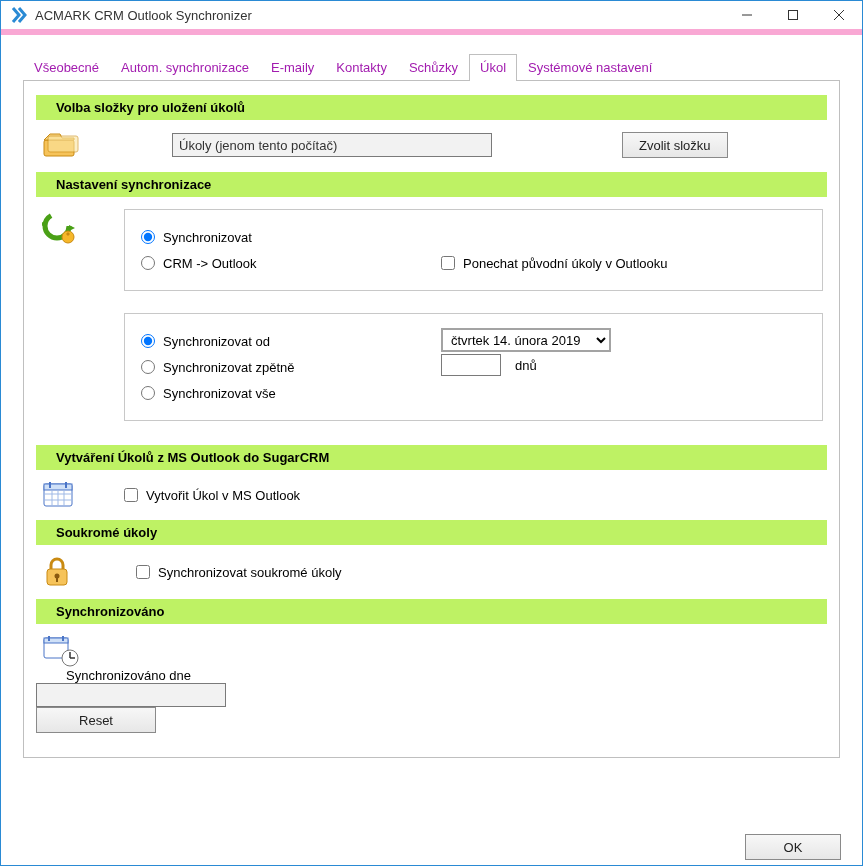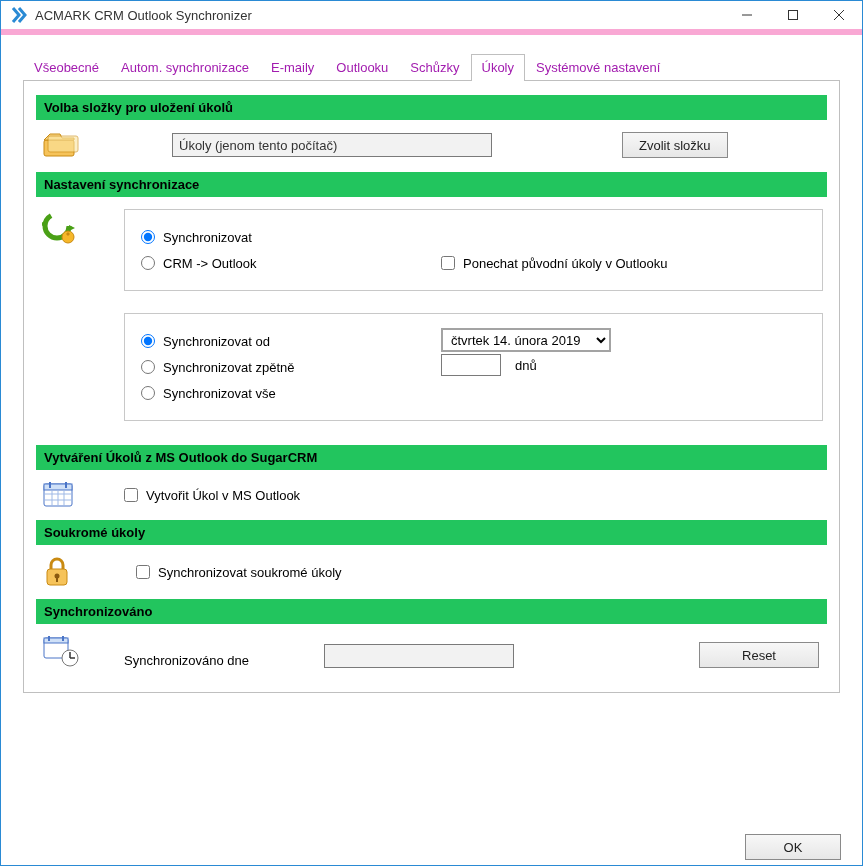--- a/index.html
+++ b/index.html
@@ -40,23 +40,23 @@
     background: transparent;
   }
   .tab.active {
     border-color: #bfbfbf;
     background: #fff;
   }
 
   .panel { border: 1px solid #bfbfbf; border-top: none; padding: 10px 12px 18px 12px; }
 
   .section-hdr {
-    background: #22c55e;
+    background: #bef264;
     font-weight: bold;
-    padding: 5px 8px;
+    padding: 5px 20px;
     margin: 4px 0 10px 0;
     font-size: 13px;
   }
 
   .row { display: flex; align-items: flex-start; }
   .iconcell { width: 58px; display: flex; justify-content: flex-start; padding-left: 6px; }
   .iconcell svg { }
 
   .folder-row { align-items: center; margin-bottom: 12px; gap: 48px; }
   .folder-input {
@@ -138,23 +138,23 @@
     </svg>
   </div>
 </div>
 
 <div class="client">
 
   <div class="tabstrip">
     <div class="tab">Všeobecné</div>
     <div class="tab">Autom. synchronizace</div>
     <div class="tab">E-maily</div>
-    <div class="tab">Outlooku</div>
+    <div class="tab">Kontakty</div>
     <div class="tab">Schůzky</div>
-    <div class="tab active">Úkoly</div>
+    <div class="tab active">Úkol</div>
     <div class="tab">Systémové nastavení</div>
   </div>
 
   <div class="panel">
 
     <div class="section-hdr">Volba složky pro uložení úkolů</div>
     <div class="row folder-row">
       <div class="iconcell">
         <svg width="38" height="30" viewBox="0 0 38 30">
           <rect x="2" y="10" width="30" height="16" rx="2" fill="#f6c35a" stroke="#c98a12"></rect>
@@ -260,21 +260,21 @@
           <rect x="14" y="22" width="2" height="5" fill="#8a5a10"></rect>
         </svg>
       </div>
       <label class="check-row" style="margin-left:30px;padding-left:12px;">
         <input type="checkbox" style="">
         <span>Synchronizovat soukromé úkoly</span>
       </label>
     </div>
 
     <div class="section-hdr">Synchronizováno</div>
-    <div class="row syncdone-row" style="align-items:flex-end;">
+    <div class="row syncdone-row" style="align-items:flex-start;flex-direction:column;">
       <div class="iconcell">
         <svg width="38" height="34" viewBox="0 0 38 34">
           <rect x="2" y="4" width="24" height="20" rx="2" fill="#fff" stroke="#4a74c7"></rect>
           <rect x="2" y="4" width="24" height="5" fill="#cfe0f7" stroke="#4a74c7"></rect>
           <line x1="7" y1="2" x2="7" y2="7" stroke="#4a74c7" stroke-width="2"></line>
           <line x1="21" y1="2" x2="21" y2="7" stroke="#4a74c7" stroke-width="2"></line>
           <circle cx="28" cy="24" r="8" fill="#fff" stroke="#777"></circle>
           <line x1="28" y1="24" x2="28" y2="18" stroke="#333" stroke-width="1.5"></line>
           <line x1="28" y1="24" x2="33" y2="24" stroke="#333" stroke-width="1.5"></line>
         </svg>

